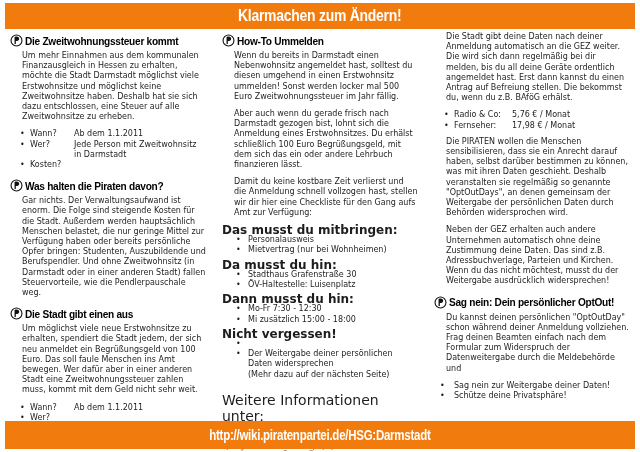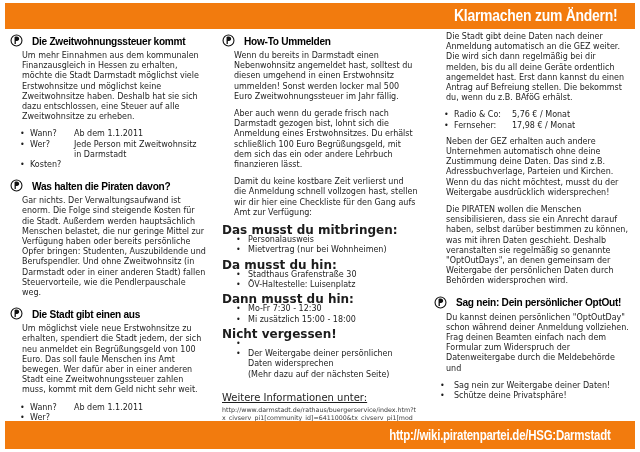--- a/index.html
+++ b/index.html
@@ -1,48 +1,48 @@
 <!DOCTYPE html>
 <html><head>
 <meta charset="utf-8">
 <style>
   html,body{margin:0;padding:0;background:#fff;}
   .page{position:relative;width:640px;height:452px;background:#fff;overflow:hidden;
         font-family:"DejaVu Sans",sans-serif;color:#1d1d1d;}
   .bar{position:absolute;left:5px;right:5px;background:#F27B0E;color:#fff;
-       display:flex;align-items:center;justify-content:flex-end;}
+       display:flex;align-items:center;justify-content:center;}
   .bar.header{top:3px;height:26px;}
   .bar.footer{bottom:3px;height:28px;}
   .bar-text{font-family:"Liberation Sans",sans-serif;font-weight:bold;
             display:inline-block;transform:scaleX(.82);white-space:nowrap;}
   .header .bar-text{font-size:17px;letter-spacing:-.3px;}
   .footer .bar-text{font-size:14px;letter-spacing:-.3px;}
   .content{position:absolute;top:32px;bottom:24px;left:10px;right:10px;
            display:flex;gap:16px;}
   .col{flex:1 1 0;min-width:0;}
-  .sec-h{display:flex;align-items:center;gap:9px;margin:9px 0 4px 0;
+  .sec-h{display:flex;align-items:center;gap:2px;margin:9px 0 4px 0;
          font-family:"Liberation Sans",sans-serif;font-weight:bold;
          font-size:11px;letter-spacing:-.3px;color:#000;}
   .col > .sec:first-child .sec-h{margin-top:2px;}
   .sec-h .htxt{display:inline-block;transform:scaleX(.92);transform-origin:left center;white-space:nowrap;}
   .icon{width:13px;height:13px;flex:0 0 13px;display:inline-flex;}
   p{margin:0 0 7px 12px;font-size:8px;line-height:10.2px;}
   .kv-list{margin:2px 0 6px 0;}
   .kv{display:flex;font-size:8px;line-height:10.2px;padding-left:10px;}
   .kv .b{width:10px;flex:0 0 10px;}
   .kv .k{width:44px;flex:0 0 44px;}
   .kv.wide .k{width:58px;flex:0 0 58px;}
   .kv .v{flex:1;min-width:0;}
   .chk-title{font-size:12px;line-height:10.2px;font-weight:bold;margin-top:4px;}
   .chk-item{display:flex;font-size:8px;line-height:10.2px;padding-left:14px;}
   .chk-item .b{width:12px;flex:0 0 12px;}
   .chk-item .t{flex:1;white-space:pre-line;}
   .plain-item{display:flex;font-size:8px;line-height:10.2px;padding-left:6px;}
   .plain-item .b{width:14px;flex:0 0 14px;}
-  .more-label{margin-top:12px;font-size:10px;text-decoration:underline;}
+  .more-label{margin-top:12px;font-size:14px;}
   .tiny-url{font-size:6.3px;line-height:8px;color:#3a3a3a;word-break:break-all;
             margin-top:3px;cursor:pointer;}
 </style>
 </head>
 <body>
 
 <div class="page">
 
   <div class="bar header">
     <span class="bar-text">Klarmachen zum Ändern!</span>
@@ -194,22 +194,22 @@
             </div>
           <div class="kv wide">
               <span class="b">•</span>
               <span class="k">Fernseher:</span>
               <span class="v">17,98 € / Monat</span>
             </div>
         </div>
       </div>
 
       <div class="sec">
+        <p>Die PIRATEN wollen die Menschen sensibilisieren, dass sie ein Anrecht darauf haben, selbst darüber bestimmen zu können, was mit ihren Daten geschieht. Deshalb veranstalten sie regelmäßig so genannte "OptOutDays", an denen gemeinsam der Weitergabe der persönlichen Daten durch Behörden widersprochen wird.</p>
         <p>Neben der GEZ erhalten auch andere Unternehmen automatisch ohne deine Zustimmung deine Daten. Das sind z.B. Adressbuchverlage, Parteien und Kirchen. Wenn du das nicht möchtest, musst du der Weitergabe ausdrücklich widersprechen!</p>
-        <p>Die PIRATEN wollen die Menschen sensibilisieren, dass sie ein Anrecht darauf haben, selbst darüber bestimmen zu können, was mit ihren Daten geschieht. Deshalb veranstalten sie regelmäßig so genannte "OptOutDays", an denen gemeinsam der Weitergabe der persönlichen Daten durch Behörden widersprochen wird.</p>
       </div>
 
       <div class="sec">
         <div class="sec-h">
           <span class="icon">
               <svg viewBox="0 0 20 20" width="13" height="13">
                 <circle cx="10" cy="10" r="8.4" fill="none" stroke="#111" stroke-width="1.7"></circle>
                 <path d="M7 15.5 V4.6 c4.6-1.6 7.4.3 7.1 2.9-.25 2.3-2.7 3.5-5.1 3.3 v4.7 z" fill="#111"></path>
               </svg>
             </span>

